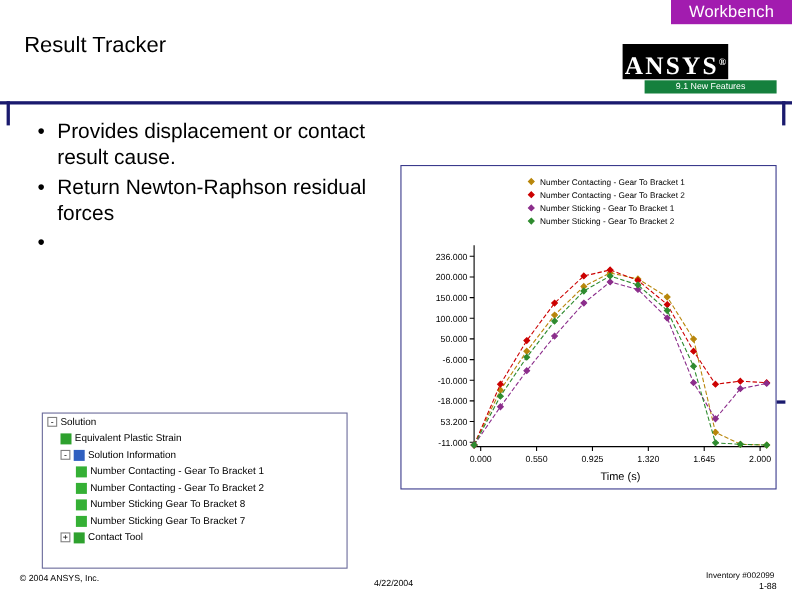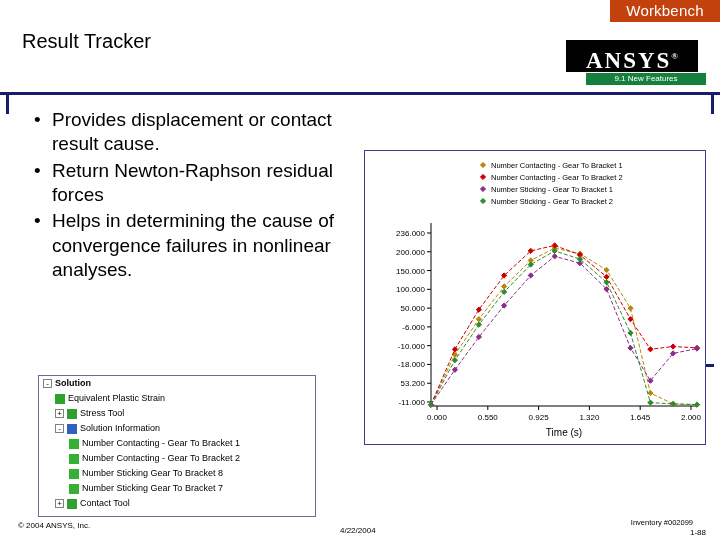--- a/index.html
+++ b/index.html
@@ -22,39 +22,39 @@
     overflow: hidden;
   }
 
   
   .wb-banner {
     position: absolute;
     top: 0;
     right: 0;
     width: 110px;
     height: 22px;
-    background: #c2410c;
+    background: #a21caf;
     color: #ffffff;
     font-size: 15px;
     line-height: 22px;
     text-align: center;
     letter-spacing: 0.2px;
   }
   .slide-title {
     position: absolute;
     left: 22px;
     top: 30px;
     font-size: 20px;
     color: #000000;
   }
   .ansys-logo {
     position: absolute;
     left: 566px;
     top: 40px;
-    width: 132px;
+    width: 96px;
     height: 32px;
     background: #000000;
     color: #ffffff;
     font-family: "Liberation Serif", serif;
     font-weight: bold;
     font-size: 23px;
     letter-spacing: 2px;
     text-align: center;
     line-height: 32px;
   }
@@ -184,42 +184,42 @@
     width: 10px;
     height: 10px;
     background: #2ea12e;
     margin-right: 3px;
     vertical-align: middle;
     position: relative;
   }
   .tree-row .chk.green2 { background: #35b035; }
   .tree-row .chk.blue { background: #3060c0; }
   .tree-row .label { vertical-align: middle; }
-  .tree-row.header .label { font-weight: bold; }
+  .tree-row.header .label { font-weight: normal; }
   .indent1 { padding-left: 16px; }
   .indent2 { padding-left: 30px; }
 
   
   .footer-left {
     position: absolute;
     left: 18px;
     top: 521px;
     font-size: 8px;
     color: #000000;
   }
   .footer-center {
     position: absolute;
     left: 340px;
     top: 526px;
     font-size: 8px;
     color: #000000;
   }
   .footer-right-1 {
     position: absolute;
-    right: 27px;
+    right: 16px;
     top: 518px;
     font-size: 7.5px;
     color: #000000;
     text-align: center;
   }
   .footer-right-2 {
     position: absolute;
     right: 14px;
     top: 528px;
     font-size: 8px;
@@ -250,21 +250,20 @@
     <div class="bullet">
       <span class="dot">•</span>
       <span>Provides displacement or contact result cause.</span>
     </div>
     <div class="bullet">
       <span class="dot">•</span>
       <span>Return Newton-Raphson residual forces</span>
     </div>
     <div class="bullet">
       <span class="dot">•</span>
-      <span>Helps in determining the cause of convergence failures in nonlinear analyses.</span>
     </div>
   </div>
 
   <div class="chart-box">
     <svg class="chart-svg" id="chart-svg" width="340" height="293" viewBox="0 0 340 293">
         <line x1="66" y1="72" x2="66" y2="255" stroke="#000" stroke-width="1"></line>
         <line x1="66" y1="255" x2="332" y2="255" stroke="#000" stroke-width="1"></line>
         <line x1="62" y1="82" x2="66" y2="82" stroke="#000" stroke-width="1"></line>
         <text x="60" y="85" text-anchor="end" font-family="&quot;Liberation Sans&quot;, sans-serif" font-size="8" fill="#000">236.000</text>
         <line x1="62" y1="100.77777777777777" x2="66" y2="100.77777777777777" stroke="#000" stroke-width="1"></line>
@@ -358,21 +357,20 @@
         <text x="126" y="41" font-family="&quot;Liberation Sans&quot;, sans-serif" font-size="7.5" fill="#000">Number Sticking - Gear To Bracket 1</text>
         <polygon points="118,47.4 120.6,50 118,52.6 115.4,50" fill="#2e8b2e" stroke="#2e8b2e"></polygon>
         <text x="126" y="53" font-family="&quot;Liberation Sans&quot;, sans-serif" font-size="7.5" fill="#000">Number Sticking - Gear To Bracket 2</text>
       </svg>
   </div>
 
   <div class="tree-box">
     <div id="tree-rows">
         <div class="tree-row header"><span class="expander">-</span><span class="label">Solution</span></div>
         <div class="tree-row indent1"><span class="chk"></span><span class="label">Equivalent Plastic Strain</span></div>
-        <div class="tree-row indent1"><span class="expander">+</span><span class="chk"></span><span class="label">Stress Tool</span></div>
         <div class="tree-row indent1"><span class="expander">-</span><span class="chk blue"></span><span class="label">Solution Information</span></div>
         <div class="tree-row indent2"><span class="chk green2"></span><span class="label">Number Contacting - Gear To Bracket 1</span></div>
         <div class="tree-row indent2"><span class="chk green2"></span><span class="label">Number Contacting - Gear To Bracket 2</span></div>
         <div class="tree-row indent2"><span class="chk green2"></span><span class="label">Number Sticking  Gear To Bracket 8</span></div>
         <div class="tree-row indent2"><span class="chk green2"></span><span class="label">Number Sticking  Gear To Bracket 7</span></div>
         <div class="tree-row indent1"><span class="expander">+</span><span class="chk"></span><span class="label">Contact Tool</span></div>
       </div>
   </div>
 
   <div class="footer-left">© 2004 ANSYS, Inc.</div>

